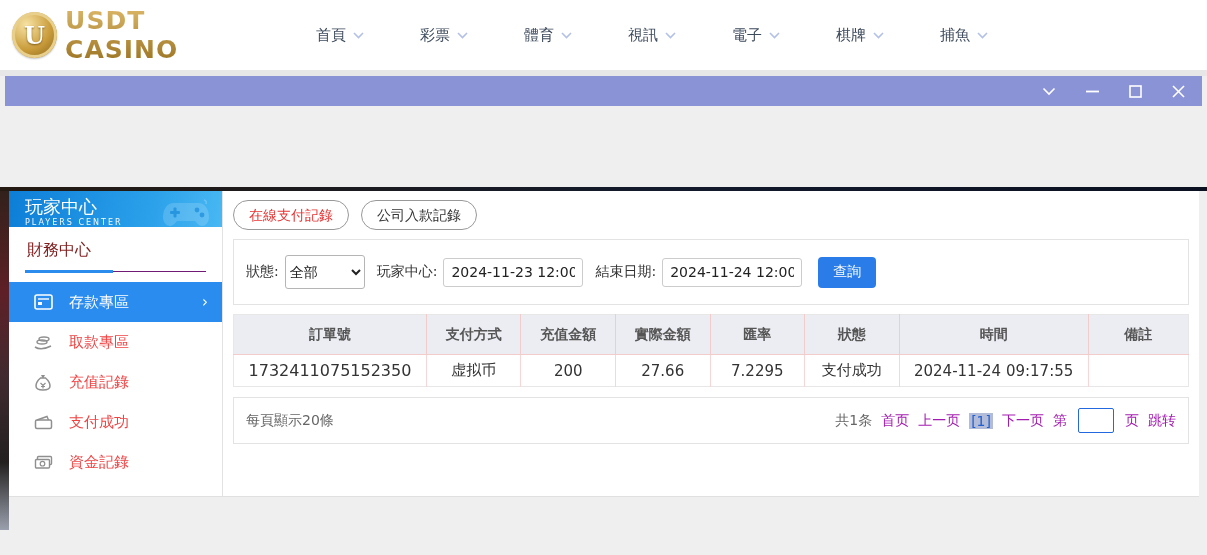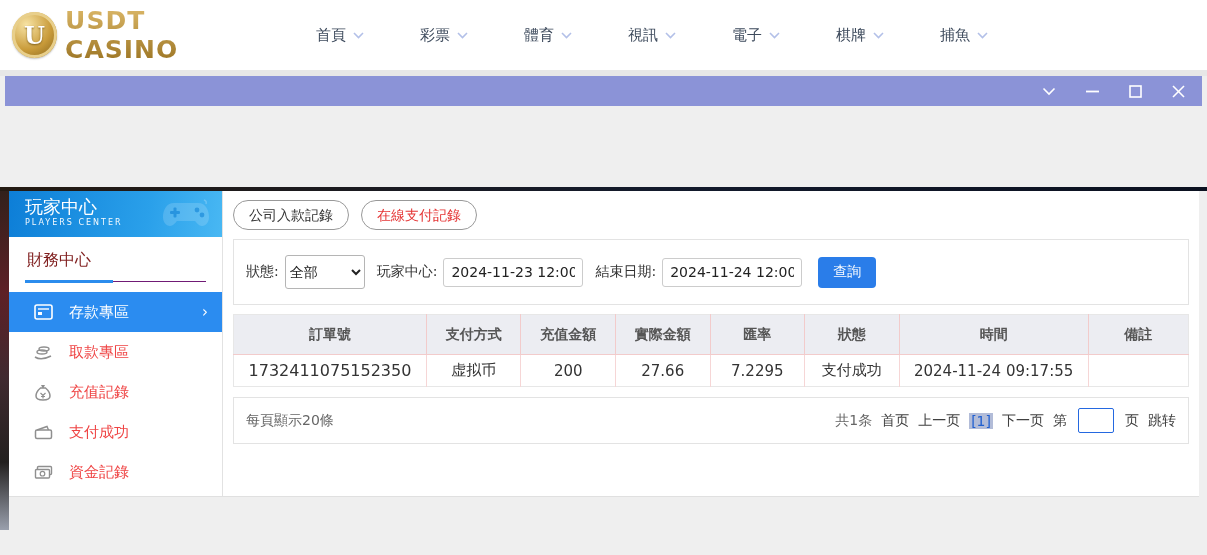--- a/index.html
+++ b/index.html
@@ -33,21 +33,21 @@
 
   
   .page-zone { position:relative; height:364px; background:#efefef; }
   .left-sliver { position:absolute; left:0; top:0; width:9px; height:339px;
     background:linear-gradient(180deg,#32211b,#5e2026 30%,#402a30 55%,#23201f 80%,#9aa0ad); }
   .panel { position:absolute; left:9px; top:0; width:1190px; height:306px; background:#fff;
     display:flex; overflow:hidden; border-bottom:1px solid #e0e0e0; }
 
   
   .sidebar { width:214px; border-right:1px solid #e2e2e2; flex:none; }
-  .sb-header { height:46px; padding:5px 0 0 16px; position:relative; overflow:hidden;
+  .sb-header { height:36px; padding:5px 0 0 16px; position:relative; overflow:hidden;
     background:linear-gradient(100deg,#0d7ed7,#2aa0ea 65%,#49b8f3); color:#fff; }
   .sb-title { font-size:18px; line-height:22px; }
   .sb-sub { font-size:8px; letter-spacing:2px; opacity:.95; }
   .sb-gamepad { position:absolute; right:10px; top:6px; opacity:.45; }
   .sb-section { margin:0 16px; padding:13px 2px 10px; border-bottom:1px solid #701a75;
     position:relative; font-size:16px; color:#7f1d1d; }
   .sb-section::after { content:""; position:absolute; left:0; bottom:-2px; width:88px; height:3px; background:#2b8ced; }
   .sb-menu { margin-top:10px; }
   .sb-item { height:40px; display:flex; align-items:center; gap:16px; padding:0 14px 0 24px;
     font-size:15px; color:#ef4444; cursor:pointer; }
@@ -84,21 +84,21 @@
   .grid th:first-child, .grid td:first-child { border-left:none; }
   .grid td.order-no { font-size:16px; }
   .col-order{width:20.2%}.col-pay{width:9.9%}.col-amt{width:9.9%}.col-real{width:9.9%}
   .col-rate{width:9.9%}.col-status{width:9.9%}.col-time{width:19.8%}.col-note{width:10.5%}
 
   .pager-box { border:1px solid #e3e3e3; margin-top:10px; height:47px; display:flex;
     align-items:center; justify-content:space-between; padding:0 12px; font-size:14px; background:#fff; }
   .pager-left { color:#666; }
   .pager-right { display:flex; align-items:center; gap:9px; }
   .pager-total { color:#666; }
-  .pg-link { color:#404040; cursor:pointer; }
+  .pg-link { color:#a21caf; cursor:pointer; }
   .pg-cur { color:#1f5fd0; background:#b2bcd8; padding:0 2px; }
   .jump-input { width:36px; height:25px; border:1px solid #2468e0; border-radius:2px; margin:0 2px; }
 </style>
 </head>
 <body>
 
 <div class="top-header">
   <div class="logo">
     <div class="logo-circle">
       <span>U</span>
@@ -262,22 +262,22 @@
                 <circle cx="8.5" cy="8.7" r="2.3" fill="none" stroke="#8f8f8f" stroke-width="1.2"></circle>
               </svg>
           </span>
           <span>資金記錄</span>
         </div>
       </div>
     </div>
 
     <div class="main">
       <div class="tabs">
+        <button class="tab active">在線支付記錄</button>
         <button class="tab">公司入款記錄</button>
-        <button class="tab active">在線支付記錄</button>
       </div>
 
       <div class="filter-box">
         <label>狀態:</label>
         <select class="status-select">
           <option>全部</option>
         </select>
         <label>玩家中心:</label>
         <input class="date-input" value="2024-11-23 12:00:00" style="">
         <label>結束日期:</label>

